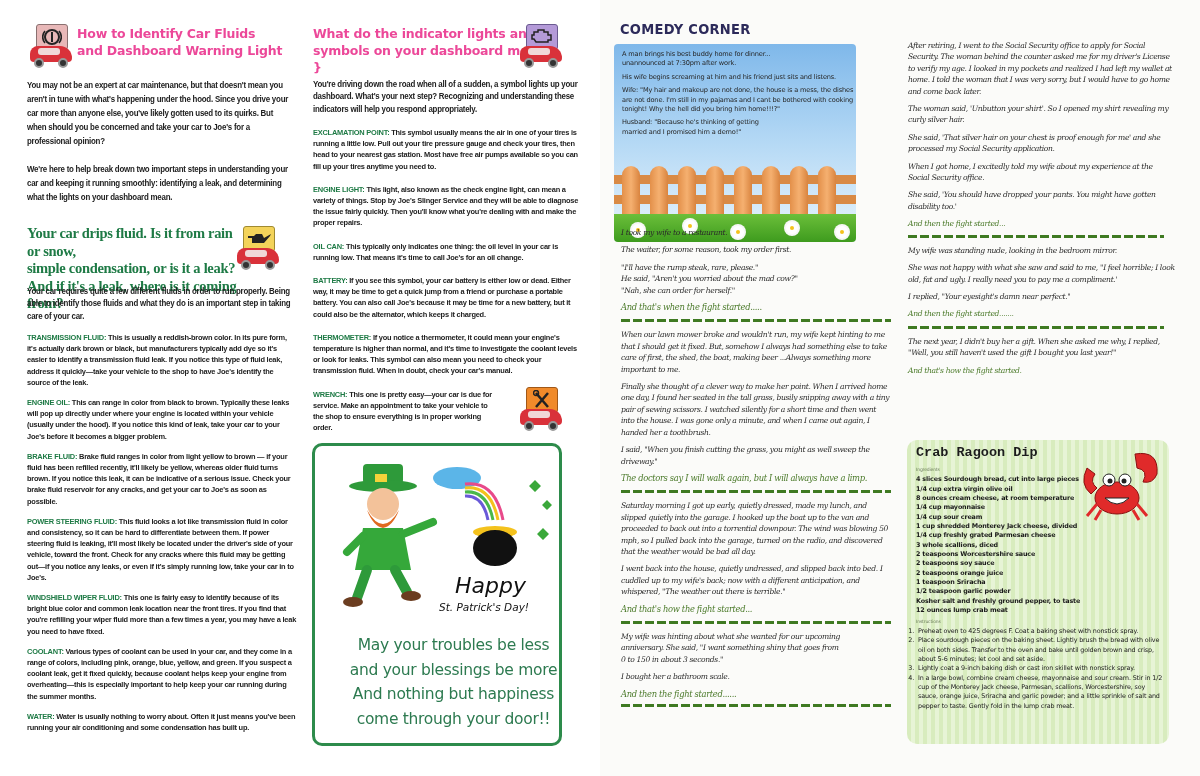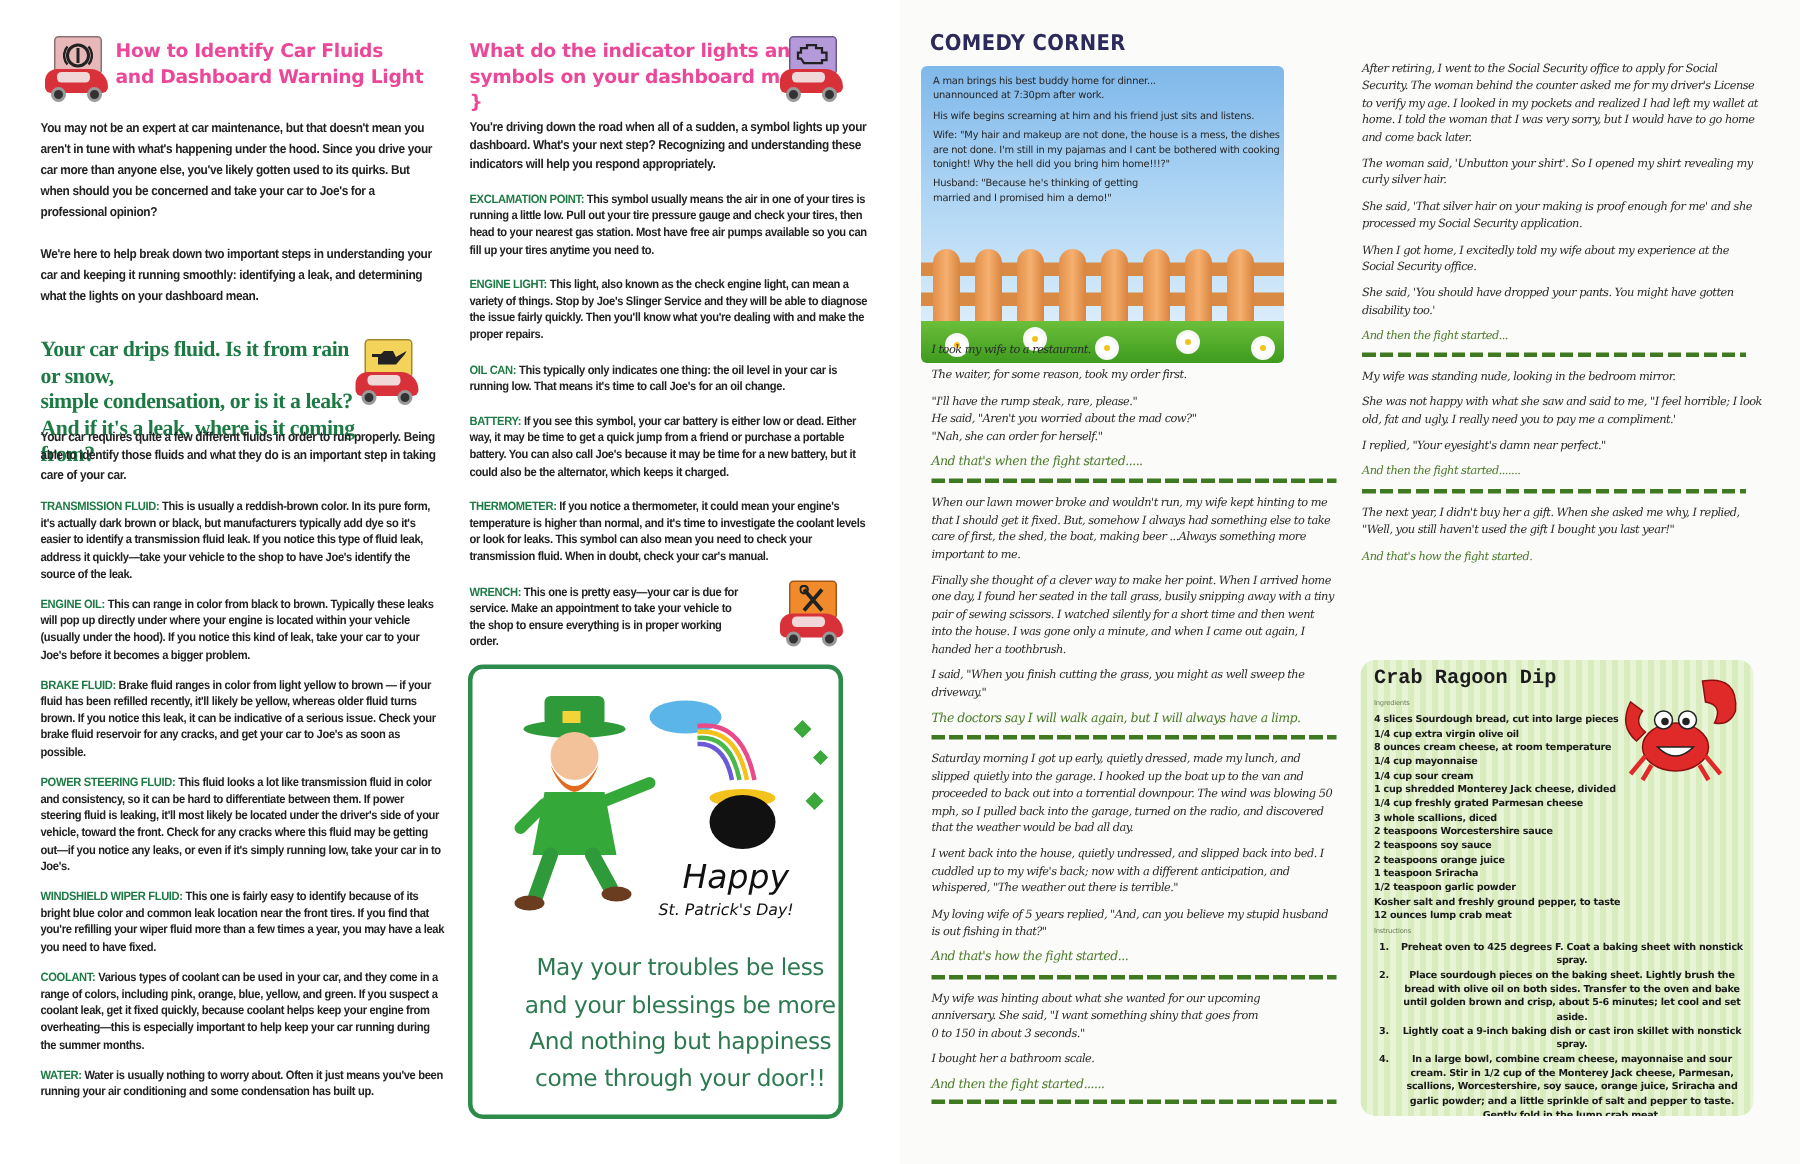--- a/index.html
+++ b/index.html
@@ -96,21 +96,21 @@
   }
   .recipe-title {
     position: absolute; left: 9px; top: 5px; font-family: Liberation Mono, monospace; font-weight: bold;
     font-size: 13.5px; color: #1c1c1c;
   }
   .small-label { font-size: 4.5px; color: #6b7d5a; margin: 1px 0; font-weight: normal; }
   .ing {
     position: absolute; left: 9px; top: 24px; width: 250px; font-family: "DejaVu Sans", sans-serif;
     font-size: 6.4px; line-height: 9.35px; color: #1a1a1a; letter-spacing: -0.15px; font-weight: bold;
   }
-  .ing ol { margin-left: 12px; font-weight: bold; text-align: center; }
+  .ing ol { font-weight: normal; }
   .ing ol li { padding-left: 2px; }
   .crab { position: absolute; left: 170px; top: 8px; width: 86px; height: 76px; }
 </style>
 </head>
 <body>
 
 <div class="col col1">
   <div class="car-icon" style="left:30px; top:24px;">
     <div class="icon-tile" style="background:#e8b8b8;"></div>
     <svg style="position:absolute;left:12px;top:3px" width="20" height="20" viewBox="0 0 20 20">
@@ -282,38 +282,37 @@
   <div>
     <p>When our lawn mower broke and wouldn't run, my wife kept hinting to me that I should get it fixed. But, somehow I always had something else to take care of first, the shed, the boat, making beer ...Always something more important to me.</p>
     <p>Finally she thought of a clever way to make her point. When I arrived home one day, I found her seated in the tall grass, busily snipping away with a tiny pair of sewing scissors. I watched silently for a short time and then went into the house. I was gone only a minute, and when I came out again, I handed her a toothbrush.</p>
     <p>I said, "When you finish cutting the grass, you might as well sweep the driveway."</p>
     <p class="punch" style="font-size:8.4px">The doctors say I will walk again, but I will always have a limp.</p>
     <div class="dash"></div>
   </div>
   <div>
     <p>Saturday morning I got up early, quietly dressed, made my lunch, and slipped quietly into the garage. I hooked up the boat up to the van and proceeded to back out into a torrential downpour. The wind was blowing 50 mph, so I pulled back into the garage, turned on the radio, and discovered that the weather would be bad all day.</p>
     <p>I went back into the house, quietly undressed, and slipped back into bed. I cuddled up to my wife's back; now with a different anticipation, and whispered, "The weather out there is terrible."</p>
-    <p>My loving wife of 5 years replied, "And, can you believe my stupid husband is out fishing in that?"</p>
     <p class="punch" style="font-size:8.4px">And that's how the fight started...</p>
     <div class="dash"></div>
   </div>
   <div>
     <p style="width:220px">My wife was hinting about what she wanted for our upcoming anniversary. She said, "I want something shiny that goes from 0 to 150 in about 3 seconds."</p>
     <p>I bought her a bathroom scale.</p>
     <p class="punch" style="font-size:8.4px; margin-bottom:2px">And then the fight started......</p>
     <div class="dash"></div>
   </div>
 </div>
 
 <div class="col col4"></div>
 <div class="joke-text" style="left:908px; top:40px; width:268px;">
   <div>
     <p>After retiring, I went to the Social Security office to apply for Social Security. The woman behind the counter asked me for my driver's License to verify my age. I looked in my pockets and realized I had left my wallet at home. I told the woman that I was very sorry, but I would have to go home and come back later.</p>
     <p>The woman said, 'Unbutton your shirt'. So I opened my shirt revealing my curly silver hair.</p>
-    <p>She said, 'That silver hair on your making is proof enough for me' and she processed my Social Security application.</p>
+    <p>She said, 'That silver hair on your chest is proof enough for me' and she processed my Social Security application.</p>
     <p>When I got home, I excitedly told my wife about my experience at the Social Security office.</p>
     <p>She said, 'You should have dropped your pants. You might have gotten disability too.'</p>
     <p class="punch" style="margin-bottom:5px">And then the fight started...</p>
     <div class="dash" style="width:256px"></div>
   </div>
   <div>
     <p>My wife was standing nude, looking in the bedroom mirror.</p>
     <p>She was not happy with what she saw and said to me, "I feel horrible; I look old, fat and ugly. I really need you to pay me a compliment.'</p>
     <p>I replied, "Your eyesight's damn near perfect."</p>
     <p class="punch" style="margin-bottom:6px">And then the fight started.......</p>

